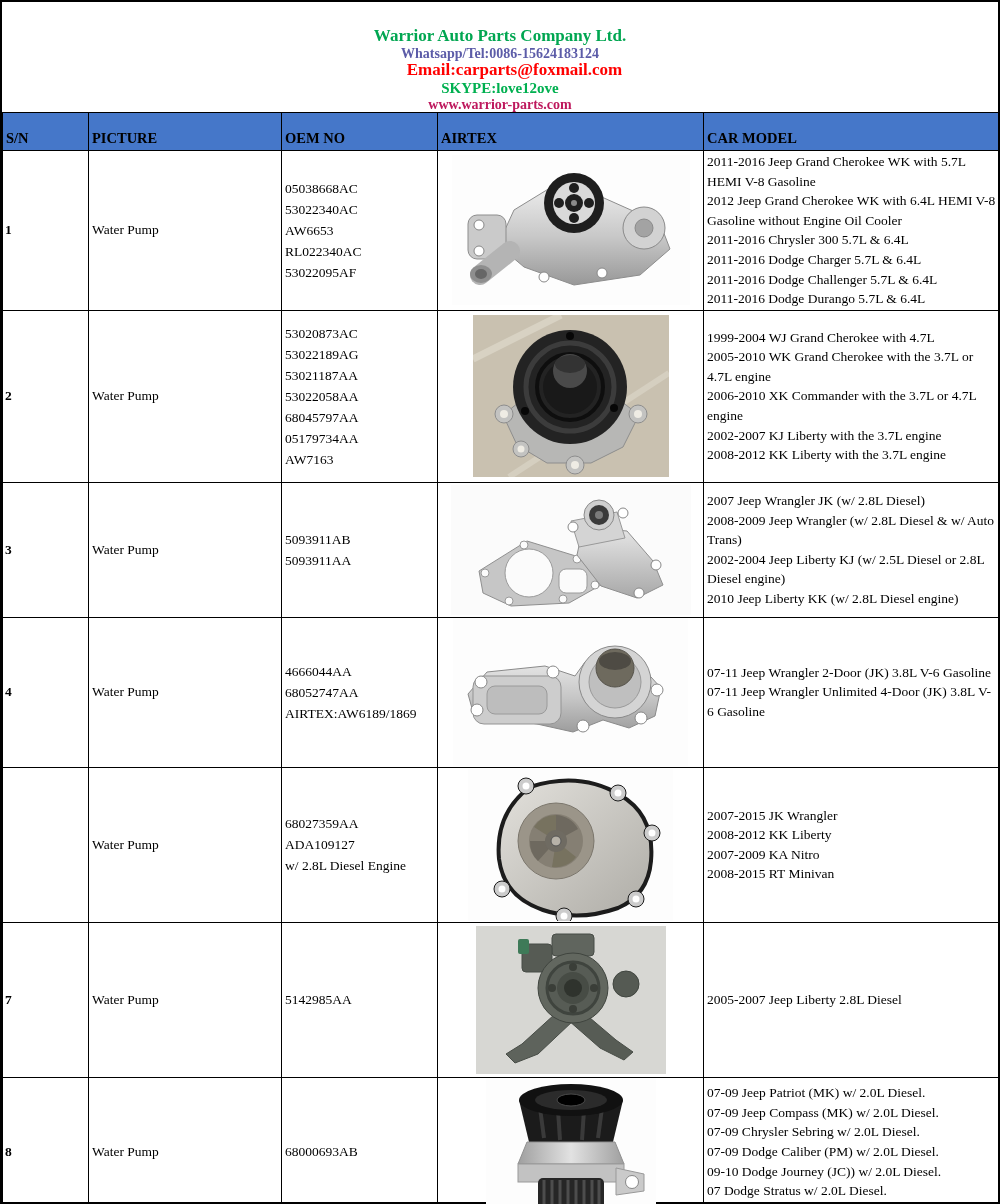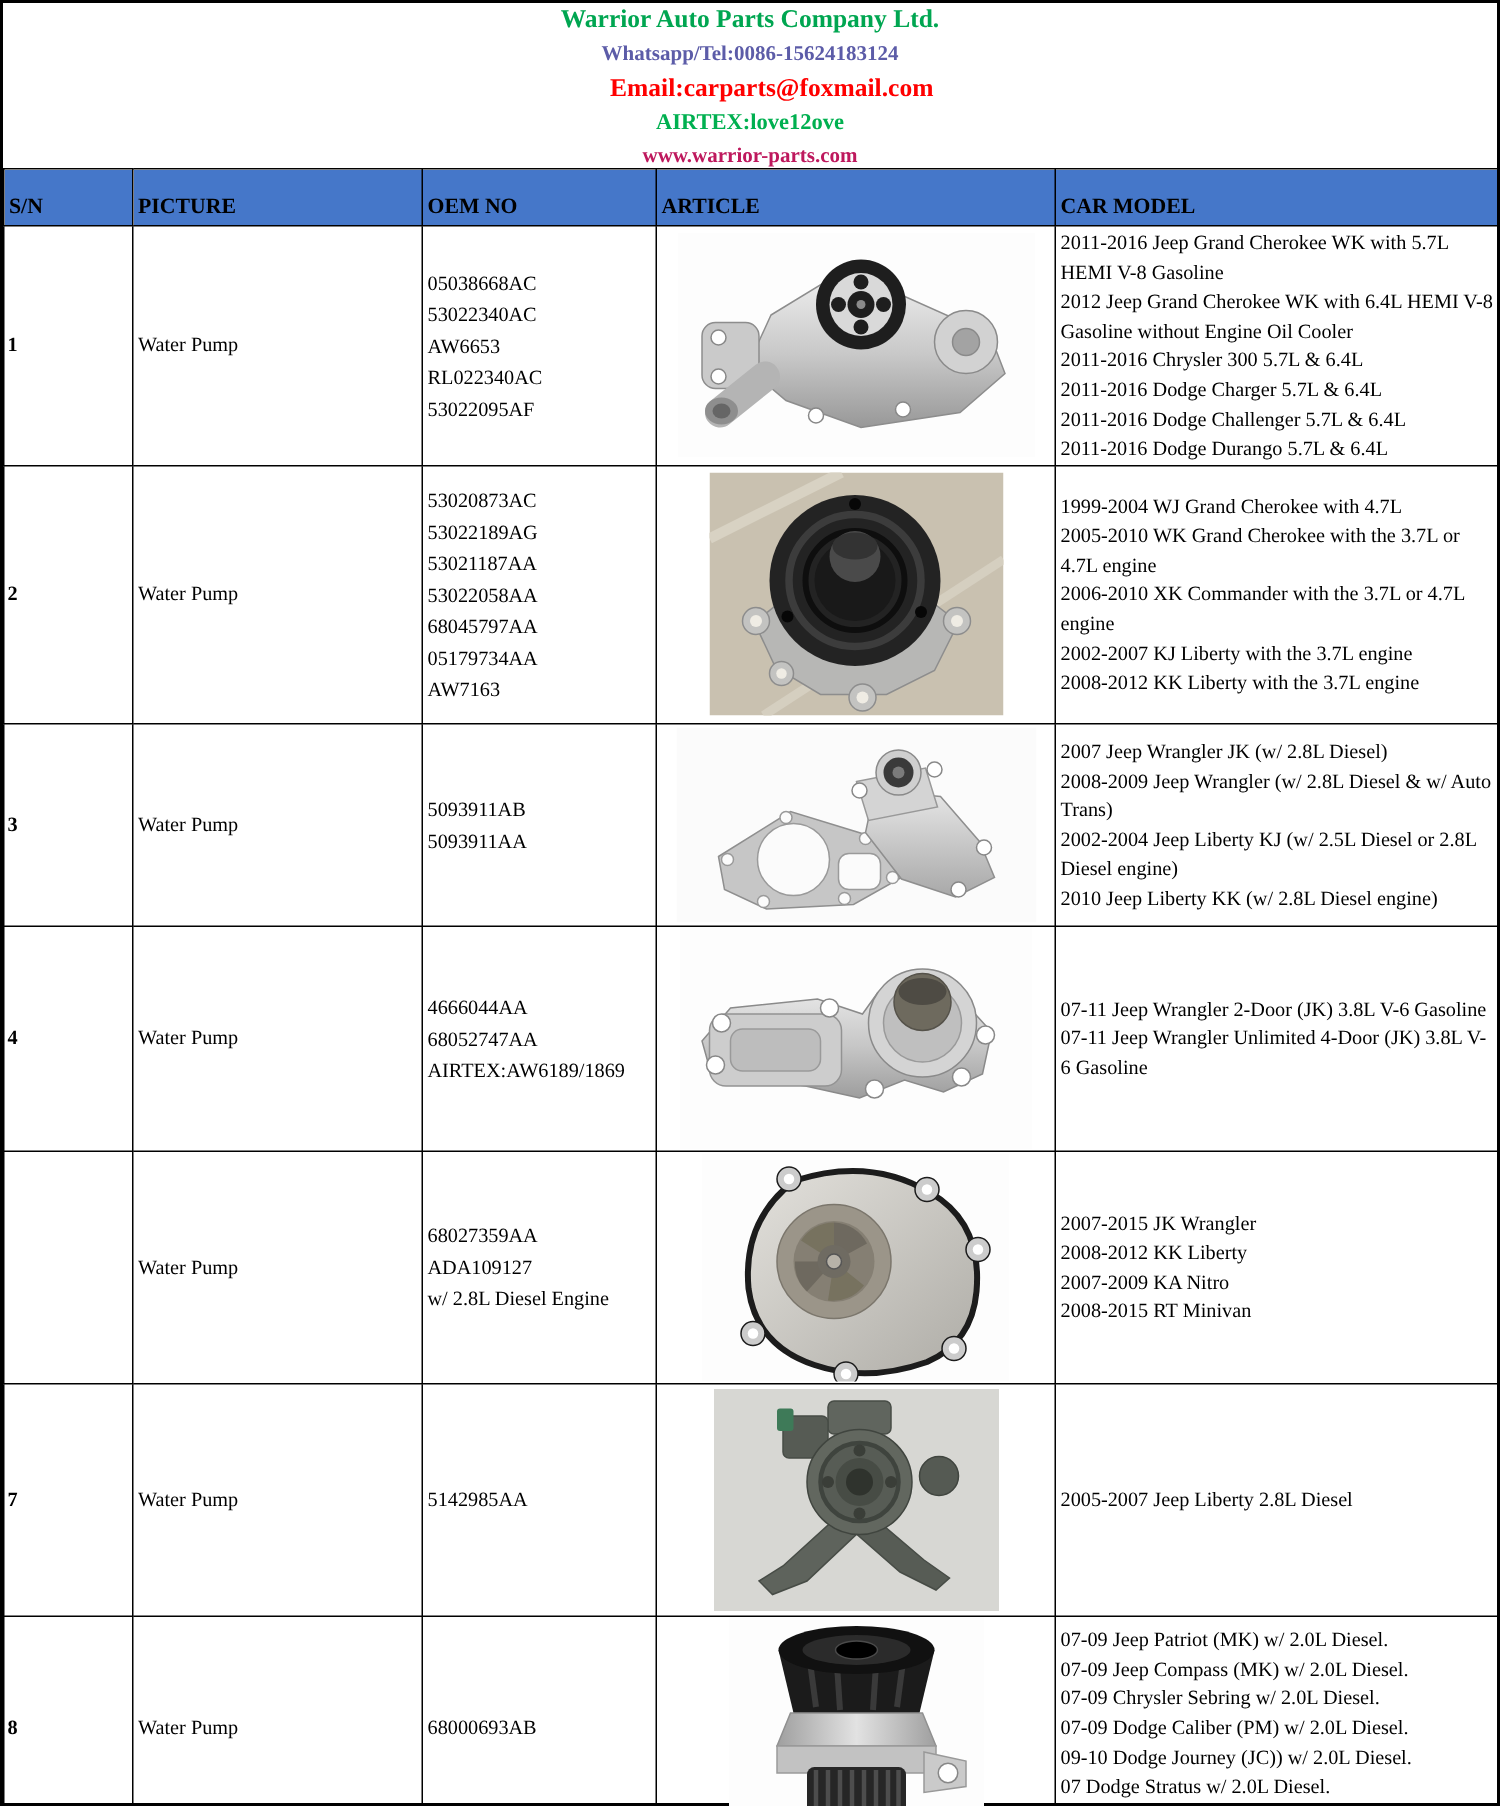--- a/index.html
+++ b/index.html
@@ -1,19 +1,19 @@
 <!DOCTYPE html>
 <html><head>
 <meta charset="utf-8">
 <style>
   html,body{margin:0;padding:0;background:#fff;}
   body{width:1000px;font-family:"Liberation Serif","DejaVu Serif",serif;color:#000;}
   .sheet{width:1000px;height:1204px;border:2px solid #000;box-sizing:border-box;background:#fff;}
   
-  .page-header{height:110px;display:flex;flex-direction:column;justify-content:space-between;
+  .page-header{height:110px;display:flex;flex-direction:column;justify-content:flex-end;
     align-items:center;text-align:center;padding-top:2px;box-sizing:border-box;}
   .page-header div{font-weight:bold;line-height:1.1;}
   .company{font-size:17px;color:#00a651;}
   .whatsapp{font-size:14px;color:#5c5ca8;}
   .email{font-size:17px;color:#ff0000;margin-left:29px;}
   .skype{font-size:15px;color:#00b050;}
   .website{font-size:14px;color:#be185d;}
   
   table{border-collapse:collapse;table-layout:fixed;width:996px;}
   col.c-sn{width:86px;}col.c-article{width:193px;}col.c-oem{width:156px;}
@@ -31,38 +31,38 @@
 </style>
 </head>
 <body>
 
 <div class="sheet">
 
   <div class="page-header">
     <div class="company">Warrior Auto Parts Company Ltd.</div>
     <div class="whatsapp">Whatsapp/Tel:0086-15624183124</div>
     <div class="email">Email:carparts@foxmail.com</div>
-    <div class="skype">AIRTEX:love12ove</div>
+    <div class="skype">SKYPE:love12ove</div>
     <div class="website">www.warrior-parts.com</div>
   </div>
 
   <table>
     <colgroup>
       <col class="c-sn">
         <col class="c-article">
         <col class="c-oem">
         <col class="c-pic">
         <col class="c-car">
     </colgroup>
     <thead>
       <tr>
         <th>S/N</th>
         <th>PICTURE</th>
         <th>OEM NO</th>
-        <th>ARTICLE</th>
+        <th>AIRTEX</th>
         <th>CAR MODEL</th>
       </tr>
     </thead>
     <tbody>
 
       <tr style="height:158px;">
         <td class="sn">1</td>
         <td>Water Pump</td>
         <td class="oem">05038668AC
 53022340AC

